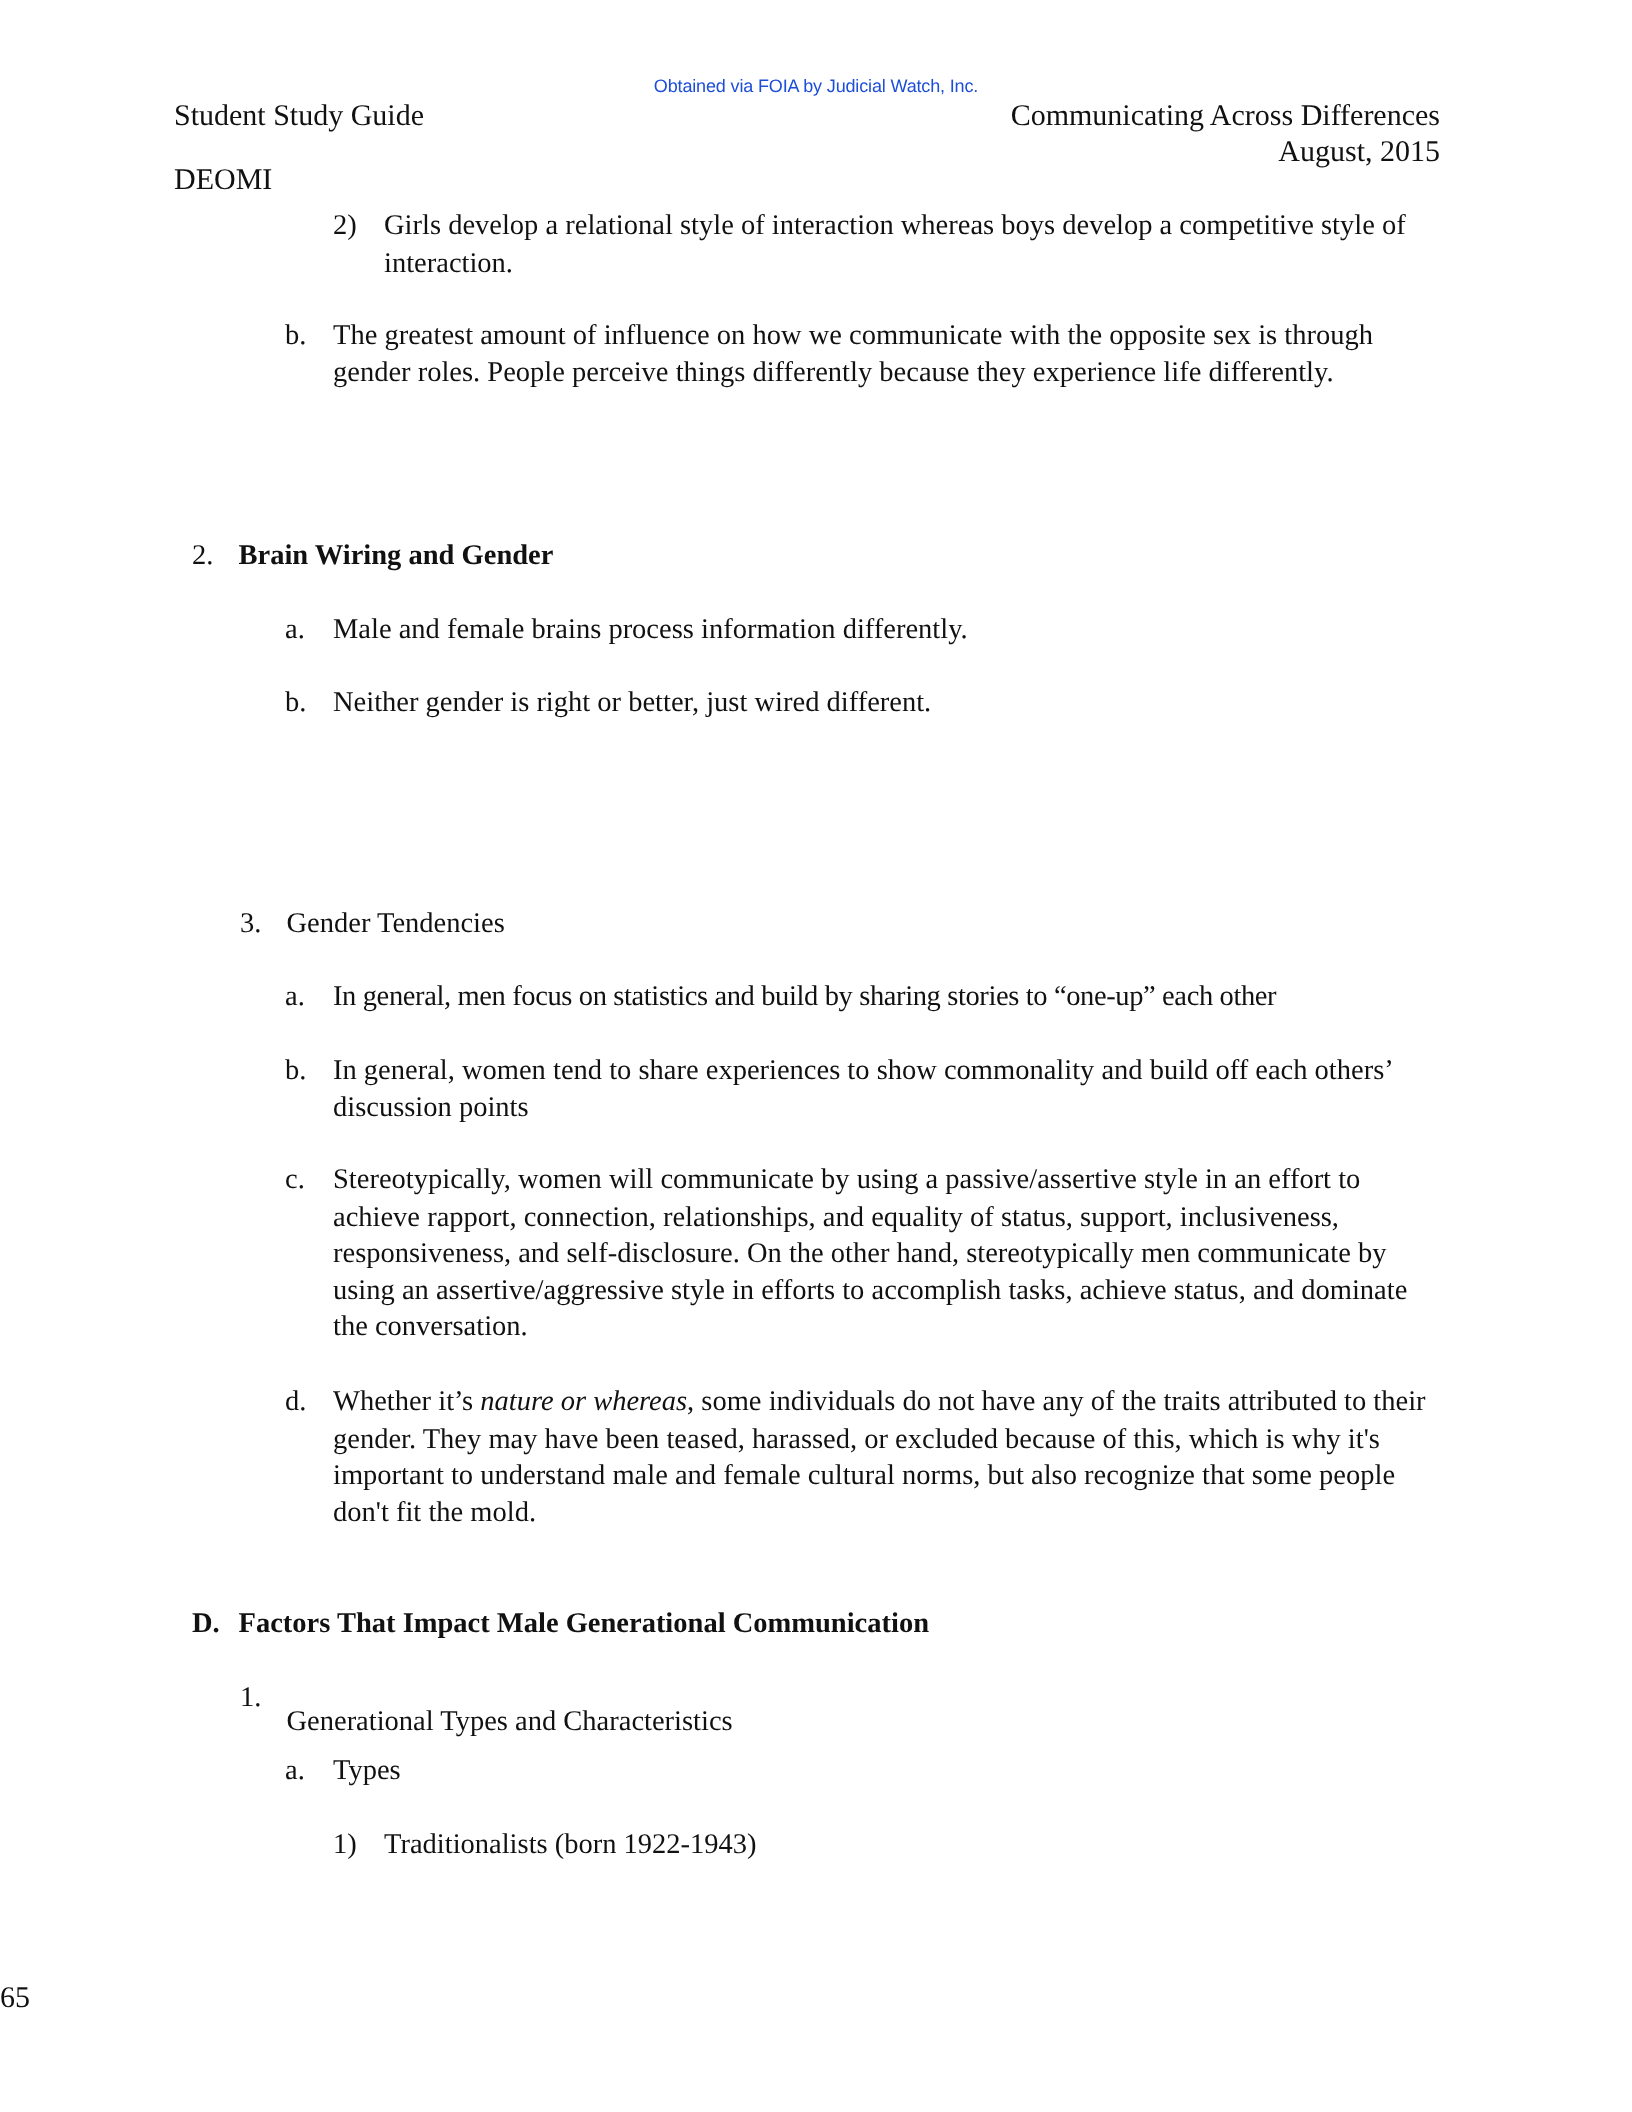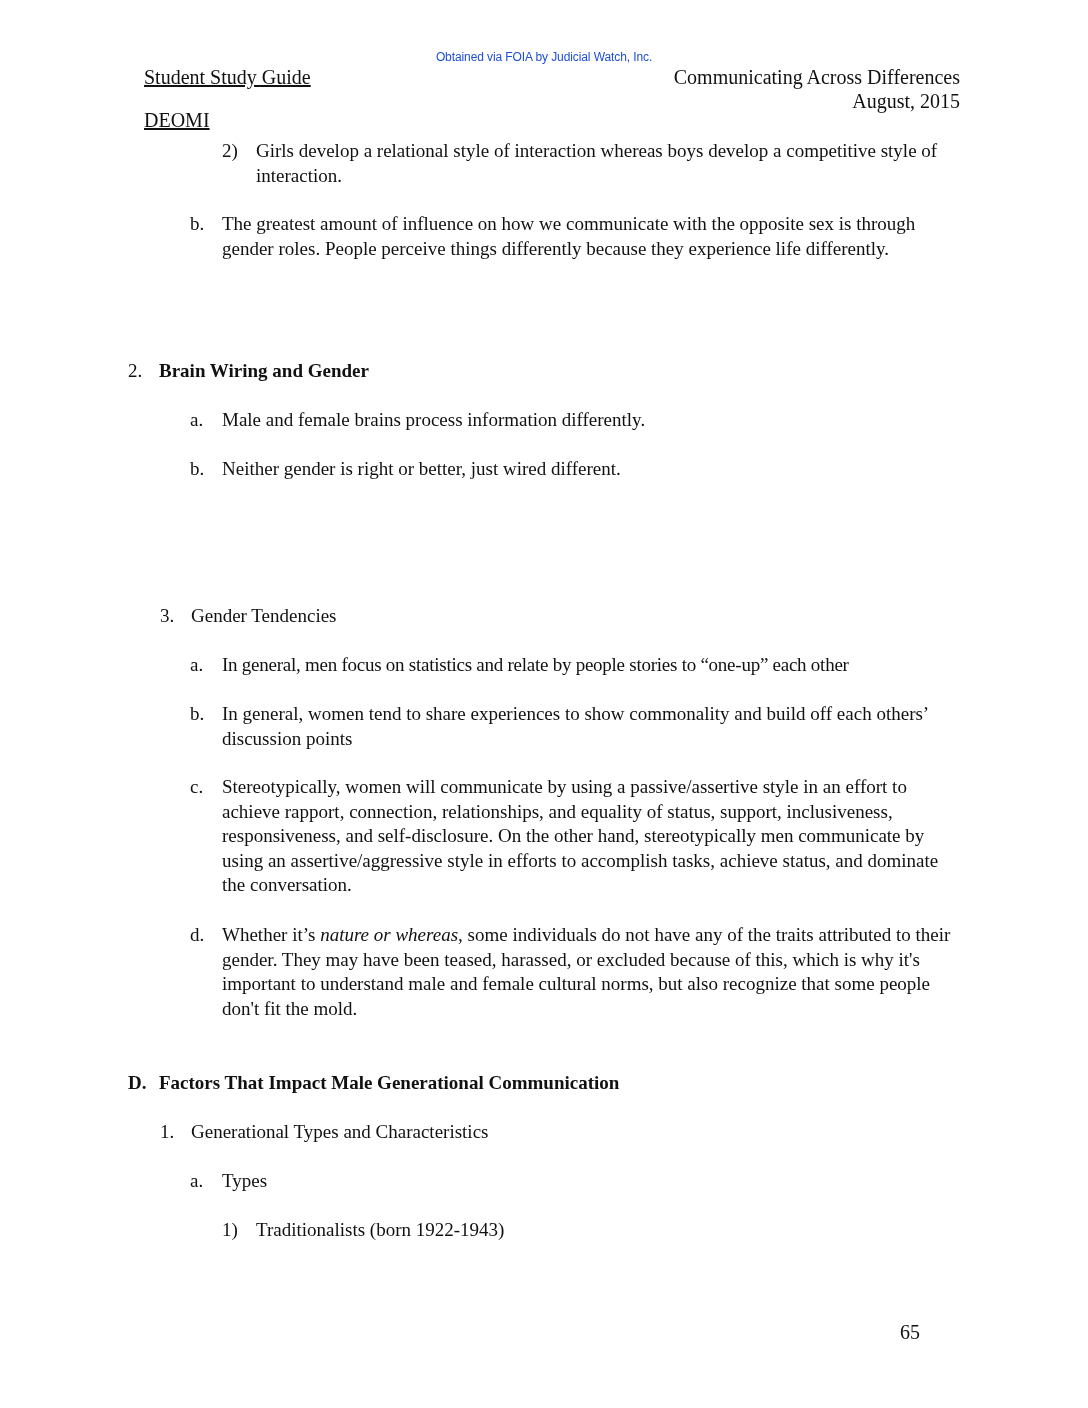--- a/index.html
+++ b/index.html
@@ -7,27 +7,27 @@
       width: 1088px; height: 1408px; position: relative; overflow: hidden;
       font-family: "Liberation Serif", serif; color: #111111;
     }
     .abs { position: absolute; white-space: nowrap; }
     .watermark {
       left: 0; width: 1088px; top: 50px; text-align: center;
       font-family: "Liberation Sans", sans-serif; font-size: 12px; color: #1d4ed8;
       letter-spacing: -0.1px;
     }
     .hdr { font-size: 20px; line-height: 24px; }
-    .hdr-left { left: 144px; text-decoration: underline; }
+    .hdr-left { left: 116px; }
     .hdr-right { right: 128px; }
     .para { position: absolute; font-size: 19px; line-height: 24.5px; }
     .para .marker { position: absolute; left: 0; top: 0; }
     .para .text { display: block; }
     .bold { font-weight: bold; }
-    .page-num { left: 0; width: 920px; text-align: right; top: 1321px; font-size: 20px; }
+    .page-num { left: 0; width: 920px; text-align: left; top: 1321px; font-size: 20px; }
   </style>
 </head>
 <body>
 
 <div class="abs watermark">Obtained via FOIA by Judicial Watch, Inc.</div>
 
 <div class="abs hdr hdr-left" style="top:65px;">Student Study Guide</div>
 <div class="abs hdr hdr-left" style="top:89px;margin-top:19px;">DEOMI</div>
 <div class="abs hdr hdr-right" style="top:65px;">Communicating Across Differences</div>
 <div class="abs hdr hdr-right" style="top:89px;">August, 2015</div>
@@ -57,21 +57,21 @@
   <span class="text" style="padding-left:32px;">Neither gender is right or better, just wired different.</span>
 </div>
 
 <div class="para" style="left:160px; top:604px; width:700px;">
   <span class="marker">3.</span>
   <span class="text" style="padding-left:31px;">Gender Tendencies</span>
 </div>
 
 <div class="para" style="left:190px; top:653px; width:780px;">
   <span class="marker">a.</span>
-  <span class="text" style="padding-left:32px; white-space:nowrap; letter-spacing:-0.25px;">In general, men focus on statistics and relate by people stories to “one-up” each other</span>
+  <span class="text" style="padding-left:32px; white-space:nowrap; letter-spacing:-0.25px;">In general, men focus on statistics and build by sharing stories to “one-up” each other</span>
 </div>
 
 <div class="para" style="left:190px; top:702px; width:765px;">
   <span class="marker">b.</span>
   <span class="text" style="padding-left:32px;">In general, women tend to share experiences to show commonality and build off each others’ discussion points</span>
 </div>
 
 <div class="para" style="left:190px; top:775px; width:765px;">
   <span class="marker">c.</span>
   <span class="text" style="padding-left:32px;">Stereotypically, women will communicate by using a passive/assertive style in an effort to achieve rapport, connection, relationships, and equality of status, support, inclusiveness, responsiveness, and self-disclosure. On the other hand, stereotypically men communicate by using an assertive/aggressive style in efforts to accomplish tasks, achieve status, and dominate the conversation.</span>
@@ -82,21 +82,21 @@
   <span class="text" style="padding-left:32px;"><span>Whether it’s </span><em>nature or whereas</em><span>, some individuals do not have any of the traits attributed to their gender. They may have been teased, harassed, or excluded because of this, which is why it's important to understand male and female cultural norms, but also recognize that some people don't fit the mold.</span></span>
 </div>
 
 <div class="para bold" style="left:128px; top:1071px; width:800px;">
   <span class="marker">D.</span>
   <span class="text" style="padding-left:31px;">Factors That Impact Male Generational Communication</span>
 </div>
 
 <div class="para" style="left:160px; top:1120px; width:700px;">
   <span class="marker">1.</span>
-  <span class="text" style="padding-left:31px;">Generational Types and Characteristics</span>
+  <span class="text" style="padding-left:31px;margin-top:16px;">Generational Types and Characteristics</span>
 </div>
 
 <div class="para" style="left:190px; top:1169px; width:700px;">
   <span class="marker">a.</span>
   <span class="text" style="padding-left:32px;">Types</span>
 </div>
 
 <div class="para" style="left:222px; top:1218px; width:700px;">
   <span class="marker">1)</span>
   <span class="text" style="padding-left:34px;">Traditionalists (born 1922-1943)</span>

